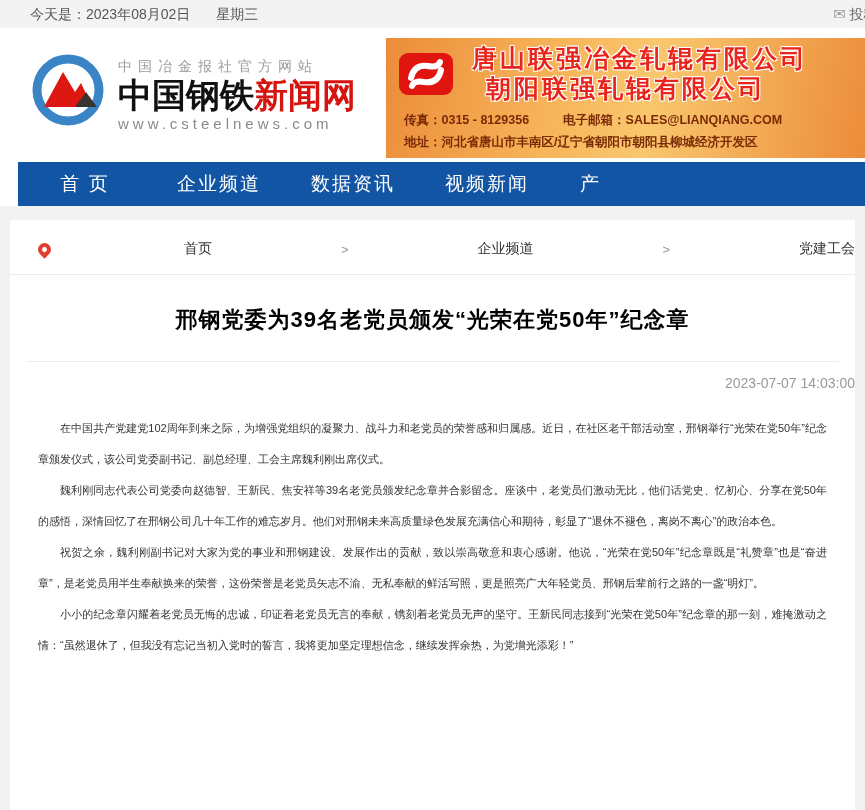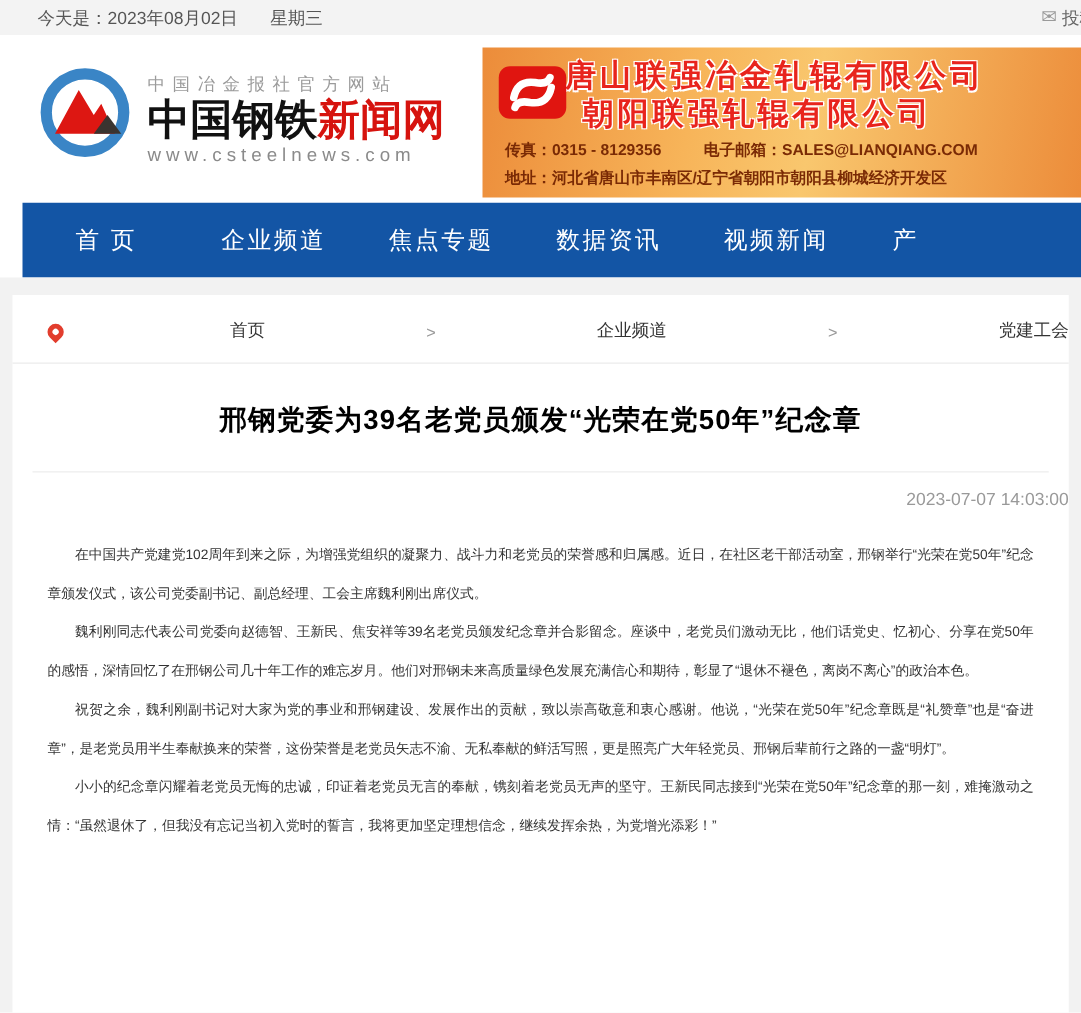--- a/index.html
+++ b/index.html
@@ -26,30 +26,30 @@
   .logo-tagline{color:#9b9b9b;font-size:14px;letter-spacing:6px;white-space:nowrap;}
   .logo-name{font-size:34px;font-weight:700;font-family:"Liberation Serif","DejaVu Serif",serif;
     color:#111;line-height:1.15;white-space:nowrap;}
   .logo-name .red{color:var(--brand-red);}
   .logo-url{color:#8a8a8a;font-size:15px;letter-spacing:4px;white-space:nowrap;}
 
   .banner{position:absolute;right:0;top:10px;width:479px;height:120px;overflow:hidden;
     background:linear-gradient(100deg,var(--banner-bg-to) 0%,var(--banner-bg-from) 35%,#f9c76e 55%,var(--banner-bg-to) 100%);}
   .banner-inner{position:relative;width:100%;height:100%;padding:8px 6px 6px 10px;}
   .banner-logo{position:absolute;left:12px;top:14px;}
-  .banner-lines{margin-left:56px;}
+  .banner-lines{margin-left:76px;font-family:Liberation Mono, monospace;}
   .banner-line{font-size:25px;font-weight:700;letter-spacing:3px;line-height:30px;
     color:var(--banner-text-red);white-space:nowrap;
     text-shadow:-1px -1px 0 #fff,1px -1px 0 #fff,-1px 1px 0 #fff,1px 1px 0 #fff;}
   .banner-line.second{margin-left:14px;}
   .banner-info{margin:6px 0 0 8px;color:#7a2a05;font-size:12.5px;font-weight:700;line-height:16px;white-space:nowrap;}
   .banner-info .gap{display:inline-block;width:34px;}
 
   
-  .nav{margin-left:18px;height:60px;background:var(--nav-bg);display:flex;align-items:center;overflow:hidden;}
+  .nav{margin-left:18px;height:44px;background:var(--nav-bg);display:flex;align-items:center;overflow:hidden;}
   .nav-item{width:134px;text-align:center;color:#fff;font-size:19px;letter-spacing:2px;
     white-space:nowrap;cursor:pointer;flex:0 0 auto;}
   .nav-item:last-child{width:auto;padding-left:26px;}
 
   
   .page{background:var(--page-bg);height:628px;padding:14px 10px 0 10px;}
   .card{position:relative;background:#fff;height:100%;}
 
   .breadcrumb-row{display:flex;align-items:center;padding:20px 0 16px 28px;border-bottom:1px solid #ececec;justify-content:space-between;}
   .pin{position:relative;width:13px;height:13px;background:#e23d2d;border-radius:50% 50% 50% 0;
@@ -113,21 +113,20 @@
         <span>地址：</span><span>河北省唐山市丰南区/辽宁省朝阳市朝阳县柳城经济开发区</span>
       </div>
     </div>
   </div>
 </div>
 
 <div class="nav">
 
 <div class="nav-item">首 页</div>
     <div class="nav-item">企业频道</div>
-    <div class="nav-item">焦点专题</div>
     <div class="nav-item">数据资讯</div>
     <div class="nav-item">视频新闻</div>
     <div class="nav-item">产</div>
   </div>
 
 <div class="page">
   <div class="card">
 
     <div class="breadcrumb-row">
       <span class="pin"></span>

